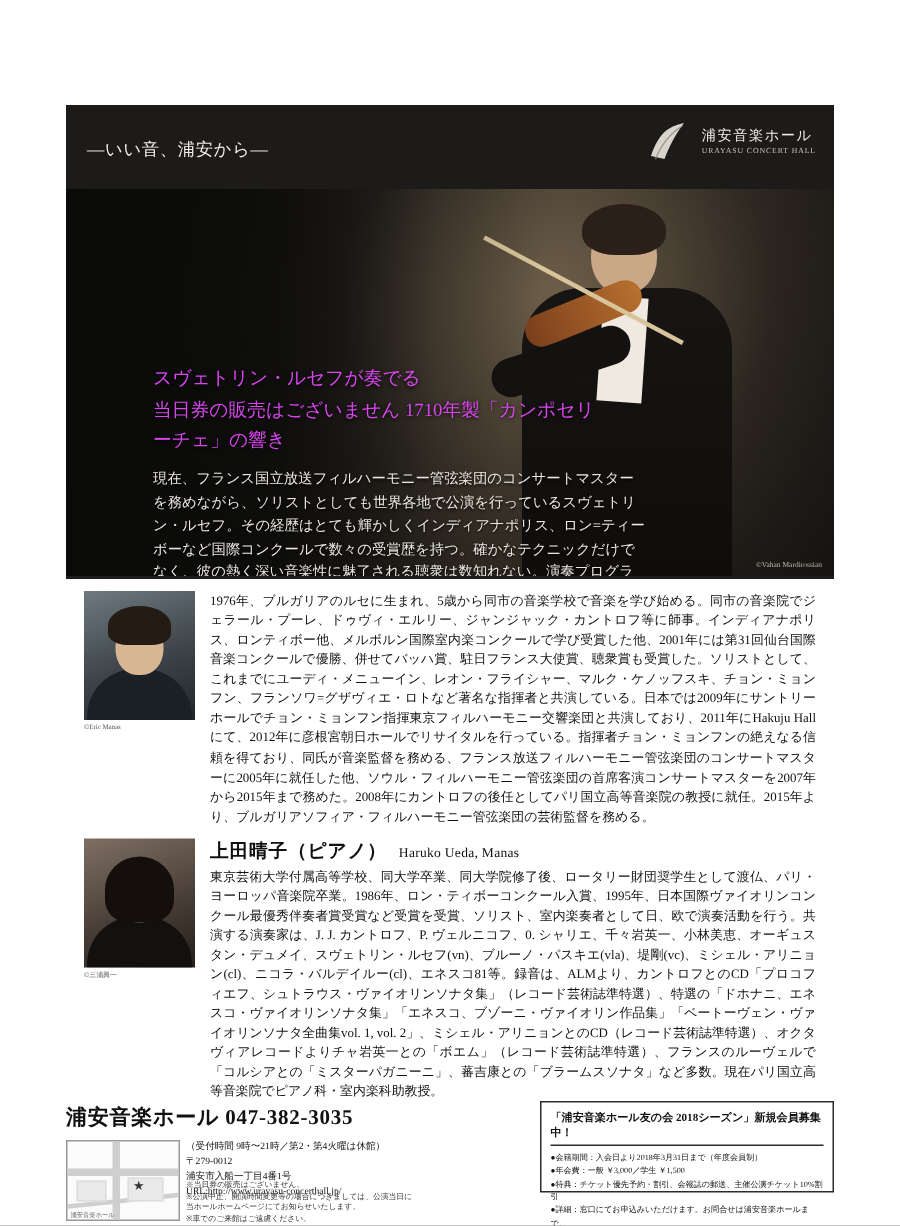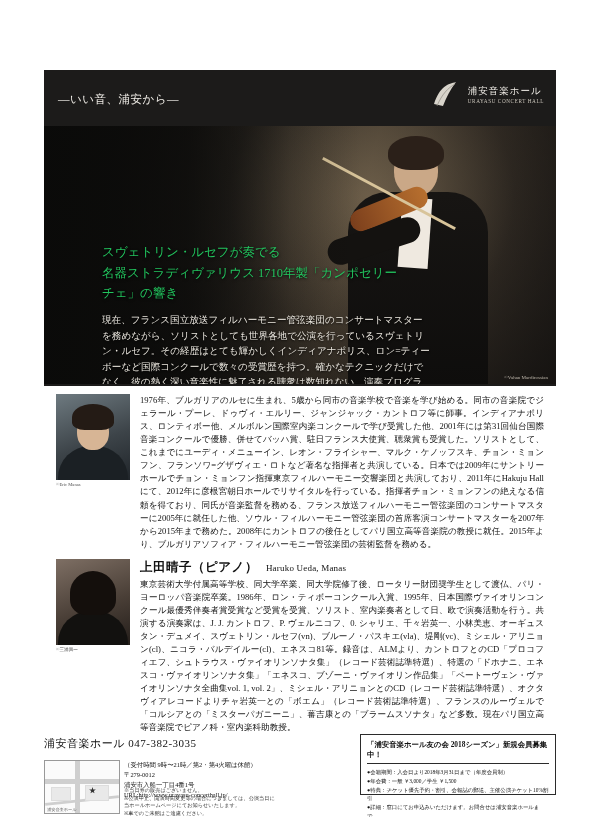--- a/index.html
+++ b/index.html
@@ -86,21 +86,21 @@
     position:absolute;left:40px;top:62px;width:82px;height:22px;border-radius:11px;
     background:linear-gradient(90deg,#7c3f1c,#b8702f);
     transform:rotate(-22deg);
   }
   .vio .bow{
     position:absolute;left:6px;top:56px;width:150px;height:3px;
     background:#d8c49a;transform:rotate(28deg);
   }
   .hero-title{
     position:absolute;left:58px;top:116px;width:300px;
-    color:#22c55e;font-size:12.5px;line-height:1.65;
+    color:#d946ef;font-size:12.5px;line-height:1.65;
     text-shadow:0 1px 3px rgba(0,0,0,.9);
   }
   .hero-body{
     position:absolute;left:58px;top:186px;width:330px;
     color:#ece8e0;font-size:9.6px;line-height:1.62;
     text-shadow:0 1px 2px rgba(0,0,0,.9);
   }
   .hero-credit{
     position:absolute;right:8px;bottom:4px;color:#bdb6aa;font-size:5px;
   }
@@ -151,21 +151,21 @@
 
   
   .footer{
     position:absolute;left:44px;top:700px;width:512px;height:82px;
     display:flex;gap:0;
   }
   .hall-block{
     width:316px;position:relative;padding-top:2px;
   }
   .hall-title{
-    font-size:11px;font-weight:normal;letter-spacing:0.5px;
+    font-size:14px;font-weight:bold;letter-spacing:0.5px;
   }
   .map{
     position:absolute;left:0;top:26px;width:74px;height:52px;
     border:1px solid #999;background:#fbfbfb;overflow:hidden;
   }
   .map .road{position:absolute;background:#cfcfcf;}
   .map .r1{left:0;top:18px;width:74px;height:5px;}
   .map .r2{left:30px;top:0;width:5px;height:52px;}
   .map .r3{left:0;top:38px;width:74px;height:3px;transform:rotate(-6deg);}
   .map .blk{position:absolute;background:#e9e9e9;border:1px solid #ddd;}
@@ -218,21 +218,21 @@
       <div class="shirt"></div>
       <div class="head"></div>
       <div class="hair"></div>
       <div class="violin"></div>
       <div class="bow"></div>
       <div class="arm"></div>
     </div>
     <div class="hero-vign"></div>
     <div class="hero-title">
       <div>スヴェトリン・ルセフが奏でる</div>
-      <div>名器ストラディヴァリウス 1710年製「カンポセリーチェ」の響き</div>
+      <div>当日券の販売はございません 1710年製「カンポセリーチェ」の響き</div>
     </div>
     <div class="hero-body">現在、フランス国立放送フィルハーモニー管弦楽団のコンサートマスターを務めながら、ソリストとしても世界各地で公演を行っているスヴェトリン・ルセフ。その経歴はとても輝かしくインディアナポリス、ロン=ティーボーなど国際コンクールで数々の受賞歴を持つ。確かなテクニックだけでなく、彼の熱く深い音楽性に魅了される聴衆は数知れない。演奏プログラムはドビュッシー、ブラームス、ラヴェルのソナタなど一夜で聴くには贅沢すぎる内容。浦安音楽ホール「こけら落とし」公演（諏訪内晶子出演）に続き、ストラディヴァリウスの響きをご堪能いただける、ストラディヴァリウスシリーズ第2弾。</div>
     <div class="hero-credit">©Vahan Mardirossian</div>
   </div>
 
   <div class="bios">
 
     <div class="bio">
       <div class="portrait-wrap">
         <div class="portrait p1">

